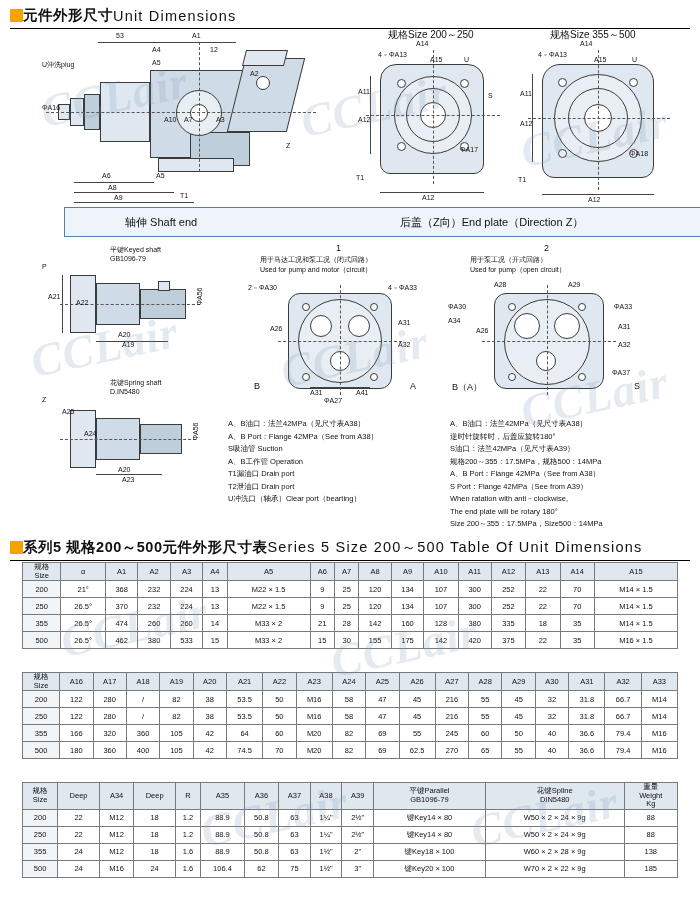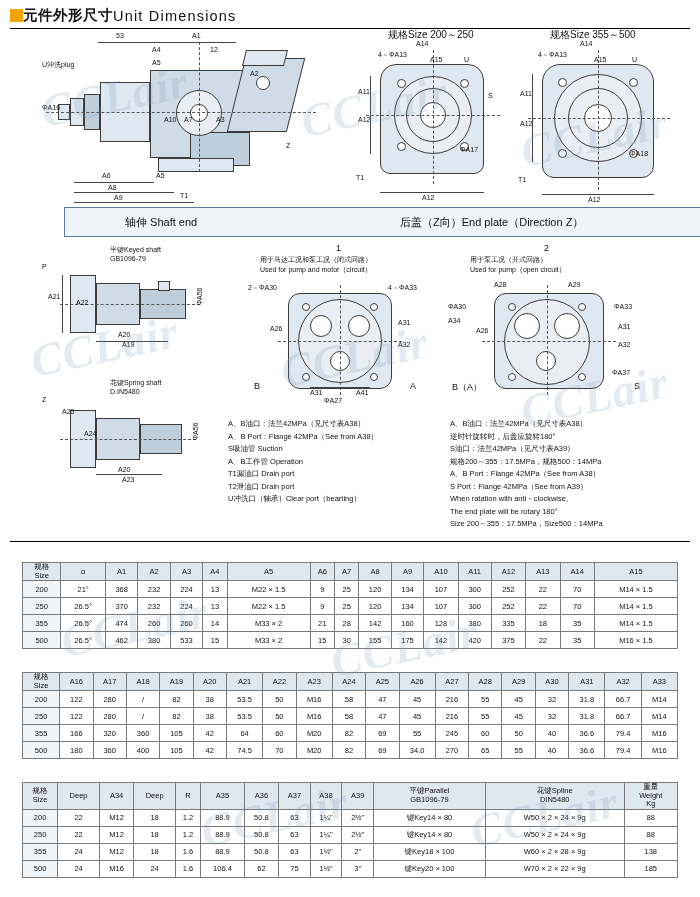--- a/index.html
+++ b/index.html
@@ -289,20 +289,25 @@
 逆时针旋转时，后盖应旋转180°
 S油口：法兰42MPa（见尺寸表A39）
 规格200～355：17.5MPa，规格500：14MPa
 A、B Port：Flange 42MPa（See from A38）
 S Port：Flange 42MPa（See from A39）
 When ratation with anti－clockwise,
 The end plate will be rotary 180°
 Size 200～355：17.5MPa，Size500：14MPa</div>
 
   <div id="head2">
+    <div class="sec-head">
+      <span class="marker"></span>
+      <span class="cn">系列5  规格200～500元件外形尺寸表</span>
+      <span class="en">Series 5 Size 200～500 Table Of Unit Dimensions</span>
+    </div>
     <div class="rule"></div>
   </div>
 
   <table class="dt" id="t1" style="left:22px; top:562px; width:656px;">
       <thead>
         <tr>
           <th class="th2">
             <div>规格</div>
             <div>Size</div>
           </th>
@@ -500,21 +505,21 @@
           <td>180</td>
           <td>360</td>
           <td>400</td>
           <td>105</td>
           <td>42</td>
           <td>74.5</td>
           <td>70</td>
           <td>M20</td>
           <td>82</td>
           <td>69</td>
-          <td>34.0</td>
+          <td>62.5</td>
           <td>270</td>
           <td>65</td>
           <td>55</td>
           <td>40</td>
           <td>36.6</td>
           <td>79.4</td>
           <td>M16</td>
         </tr>
       </tbody>
     </table>

